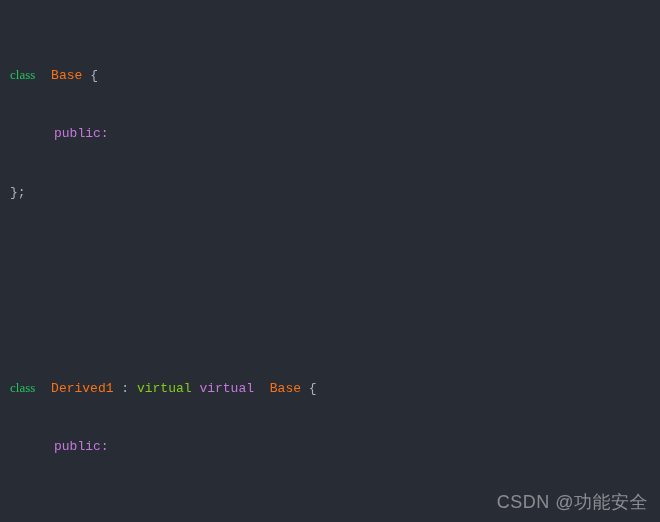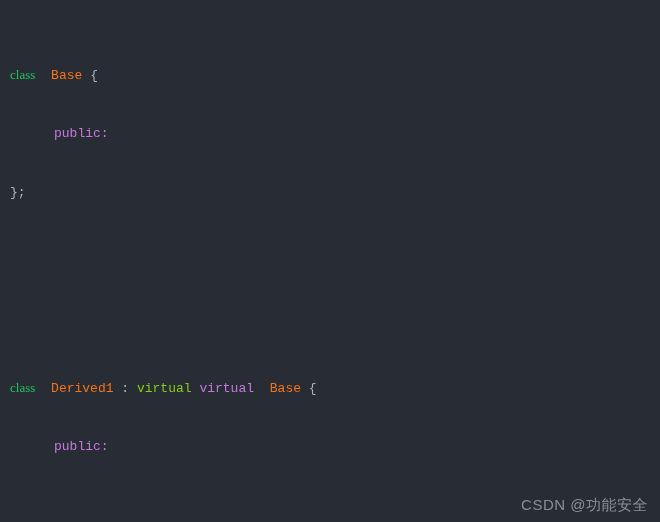--- a/index.html
+++ b/index.html
@@ -35,21 +35,21 @@
   .ident      { color: #abb2bf; }
   .punct      { color: #abb2bf; }
   .brace      { color: #abb2bf; }
   .semic      { color: #abb2bf; }
   .watermark {
     position: absolute;
     right: 12px;
     bottom: 6px;
     color: rgba(220,220,220,0.55);
     font-family: Arial, "Microsoft YaHei", sans-serif;
-    font-size: 15px;
+    font-size: 18px;
     letter-spacing: 0.5px;
     pointer-events: none;
   }
 </style>
 </head>
 <body>
 
 <div class="code-block">
   
   <span class="line"><span class="kw-class">class</span> <span class="typename">Base</span> <span class="brace">{</span></span>

